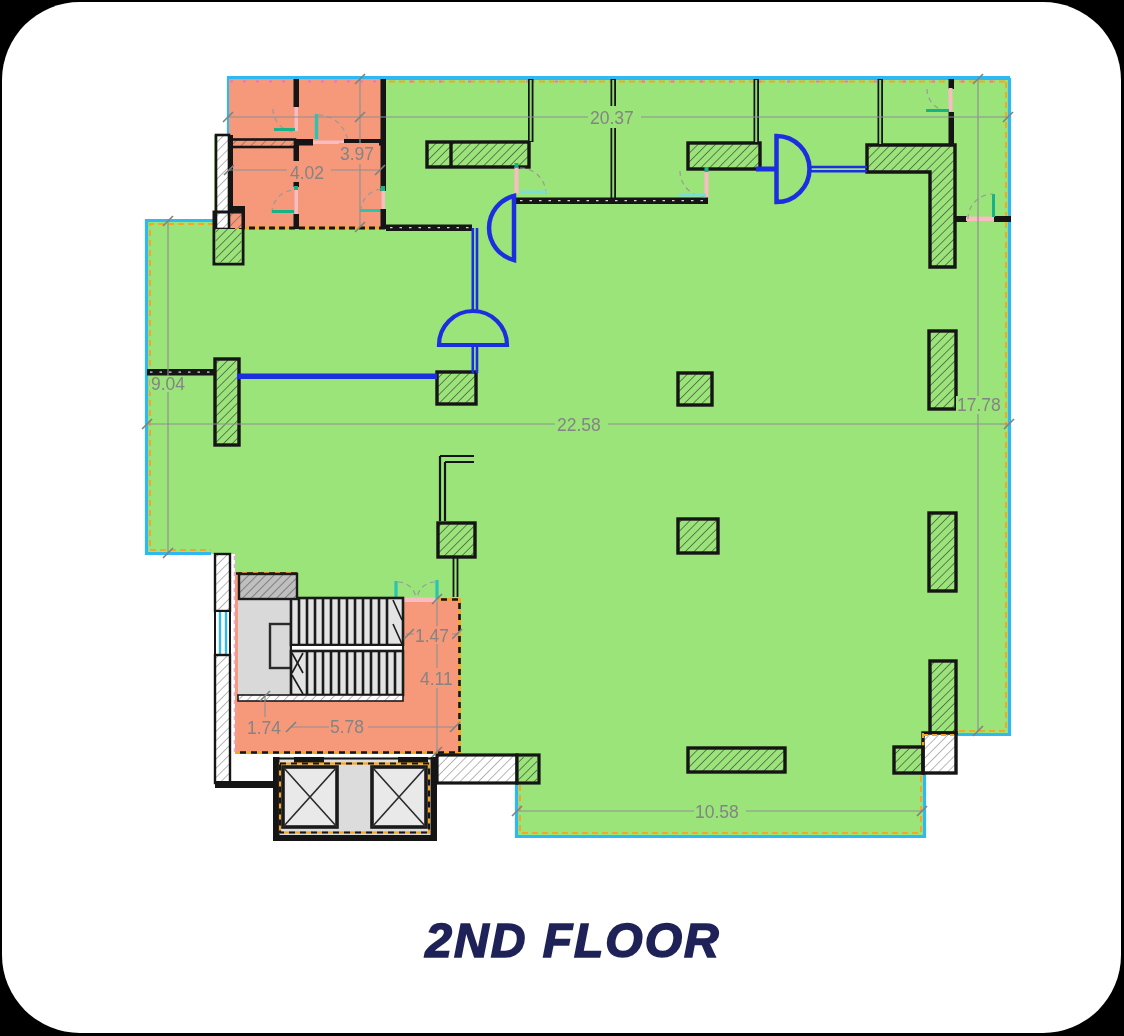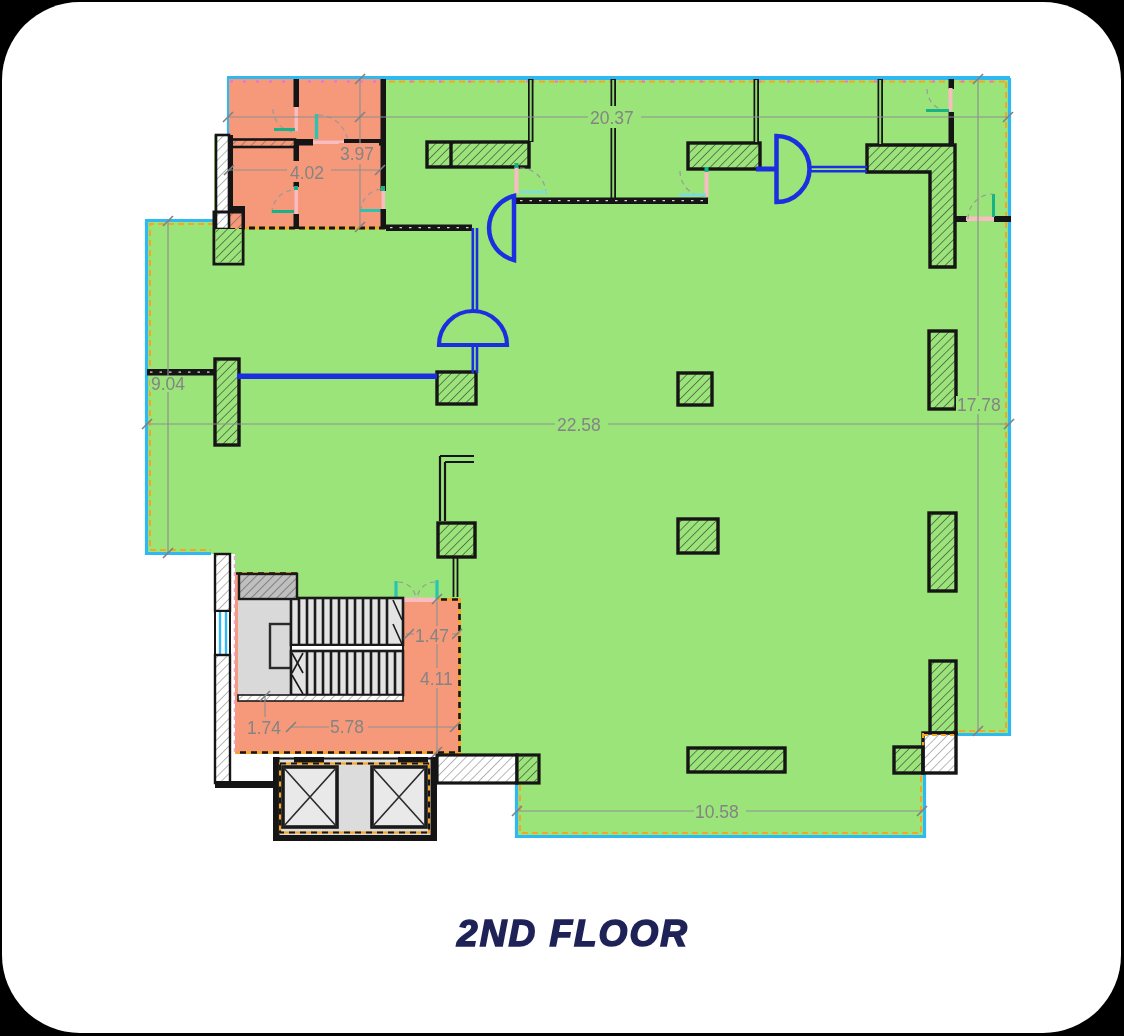--- a/index.html
+++ b/index.html
@@ -1,20 +1,20 @@
 <!DOCTYPE html>
 <html><head>
 <meta charset="utf-8">
 <style>
   html,body{margin:0;padding:0;}
   body{width:1124px;height:1036px;background:#000;overflow:hidden;}
   .card{position:absolute;left:2px;top:2px;width:1119px;height:1031px;background:#fff;border-radius:78px;}
   svg{position:absolute;left:0;top:0;}
   .dim{font-family:"Liberation Sans",sans-serif;font-size:17.5px;fill:#848484;}
-  .title{font-family:"Liberation Sans",sans-serif;font-weight:bold;font-style:italic;font-size:37px;color:#1e2257;letter-spacing:2px;-webkit-text-stroke:1.6px #1e2257;}
+  .title{font-family:"Liberation Sans",sans-serif;font-weight:bold;font-style:italic;font-size:48px;color:#1e2257;letter-spacing:2px;-webkit-text-stroke:1.6px #1e2257;}
 </style>
 </head>
 <body>
 
 <div class="card"></div>
 <svg width="1124" height="1036" viewBox="0 0 1124 1036">
 <defs>
   <pattern id="hg" width="6.2" height="6.2" patternUnits="userSpaceOnUse" patternTransform="rotate(45)">
     <rect width="6.2" height="6.2" fill="none"></rect>
         <line x1="0" y1="0" x2="0" y2="6.2" stroke="#3a3a3a" stroke-width="1.25"></line>

